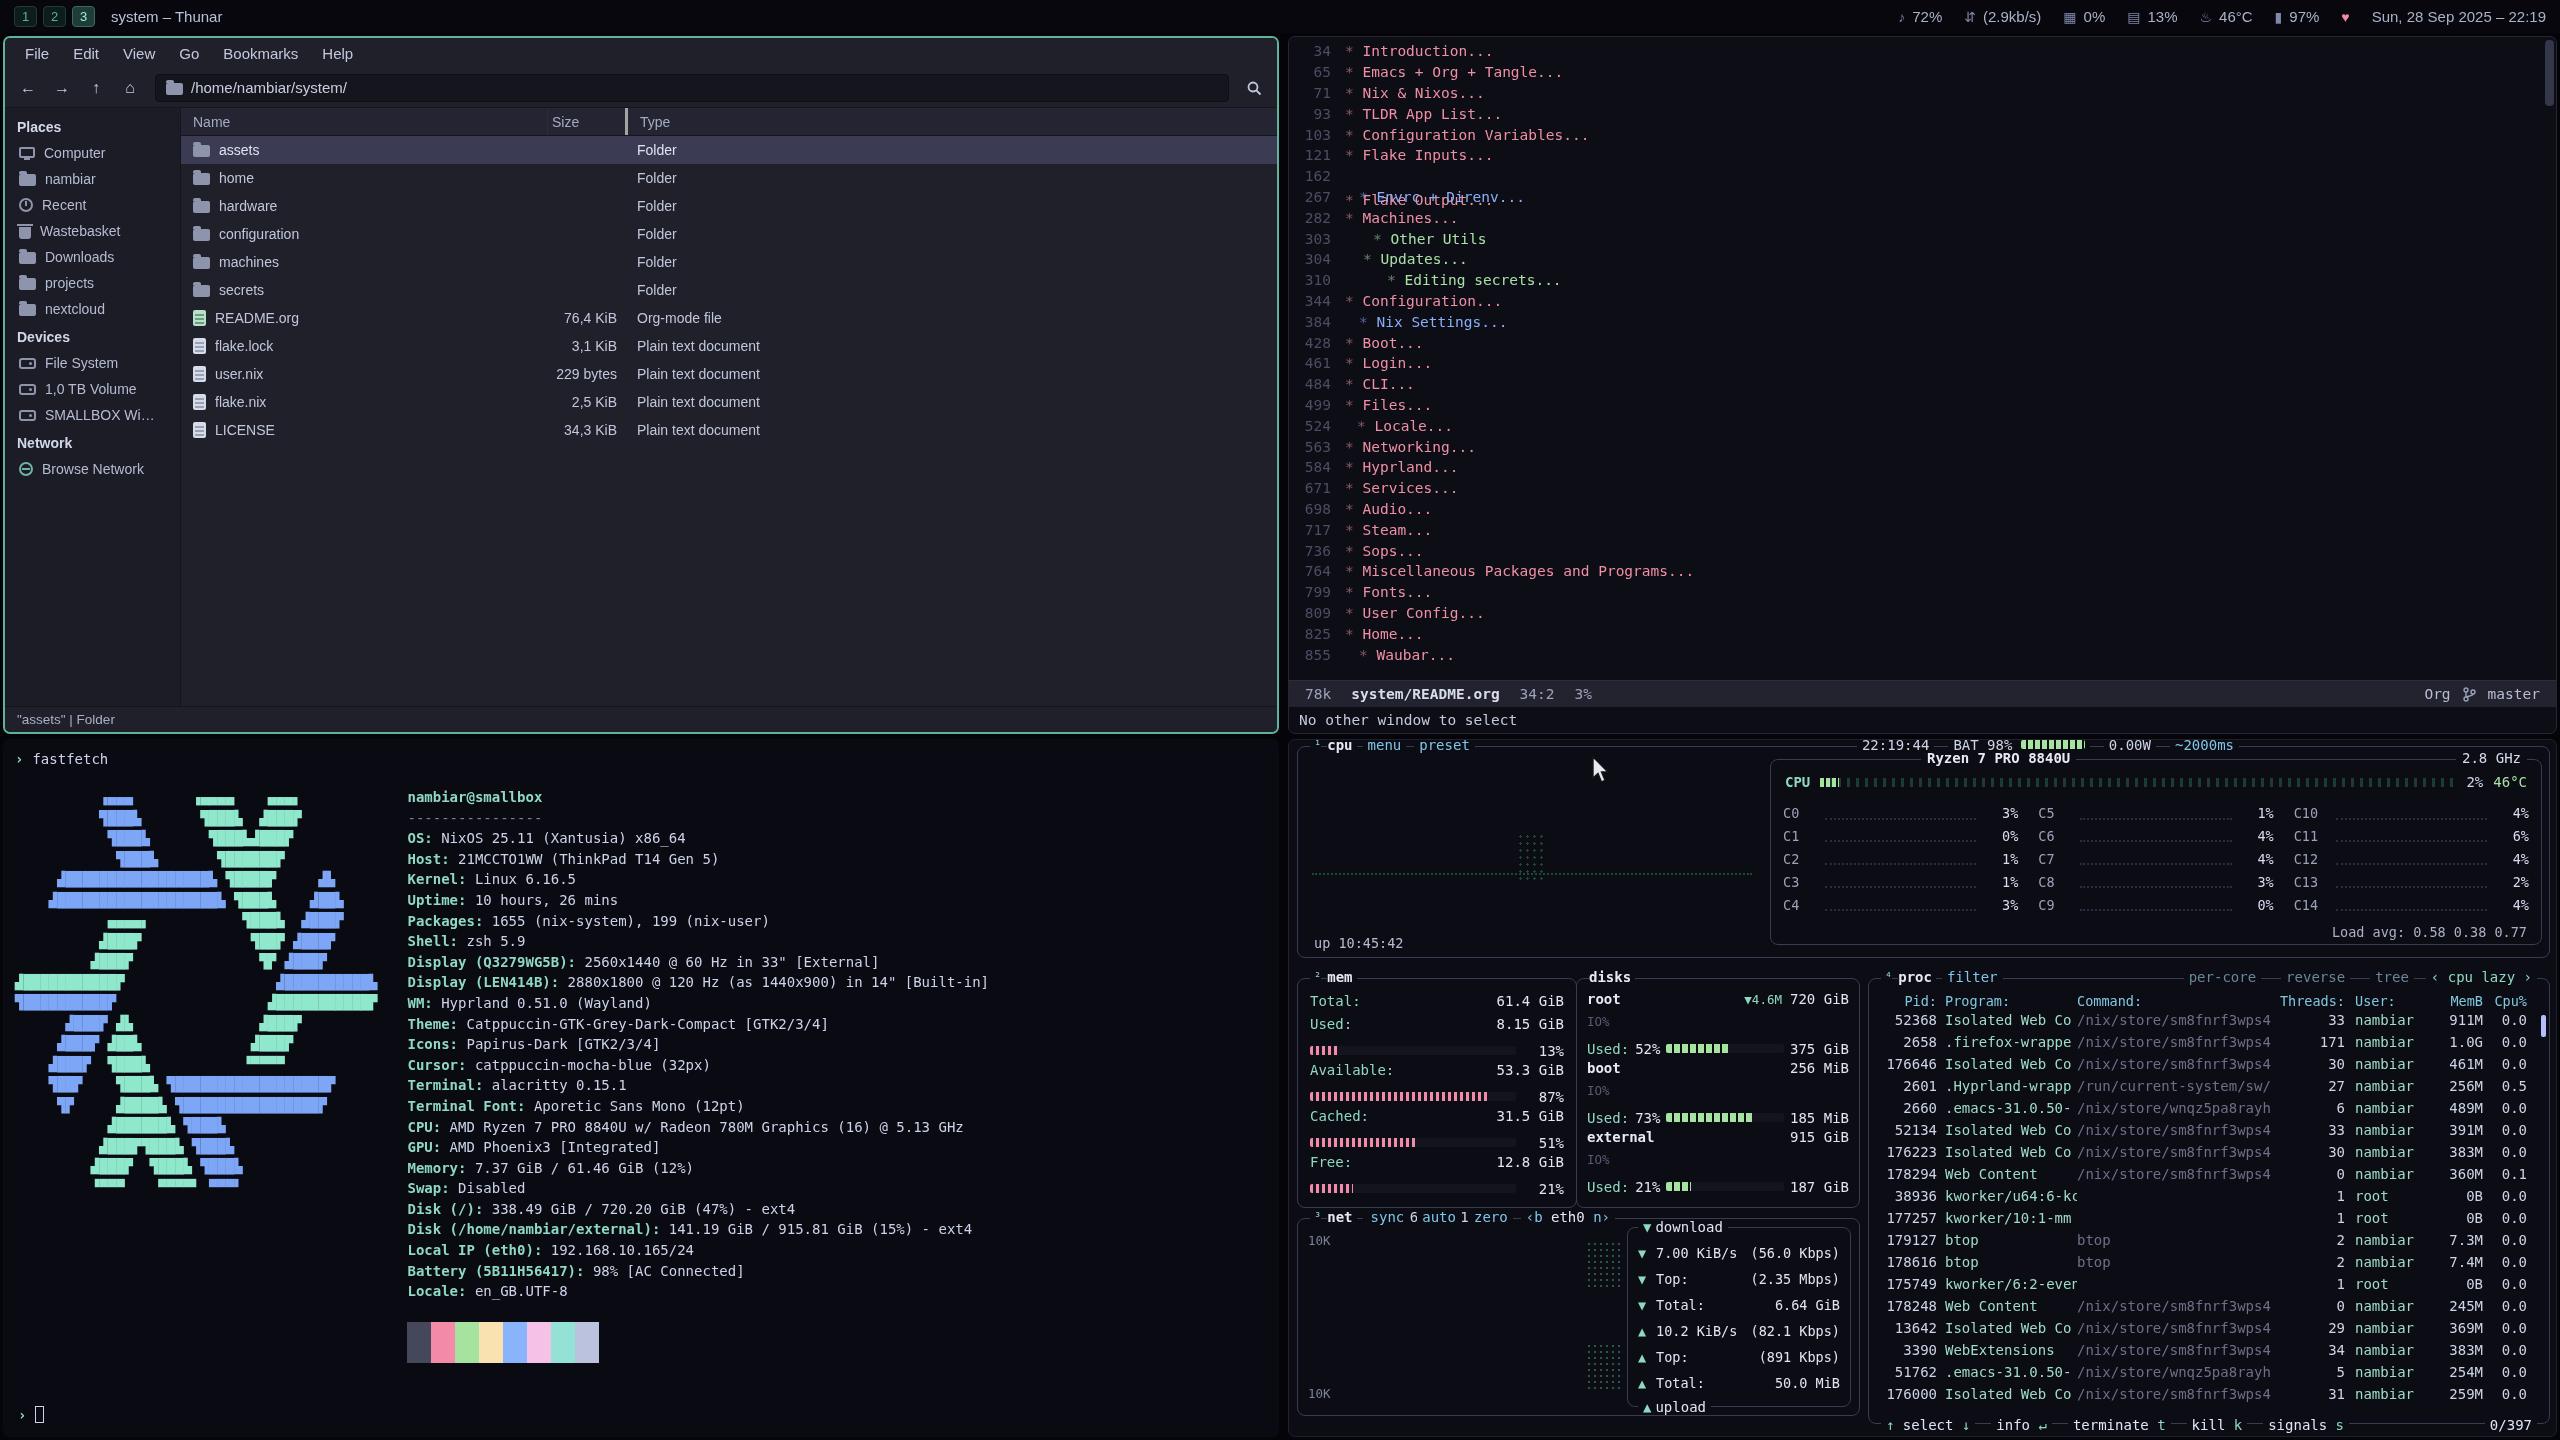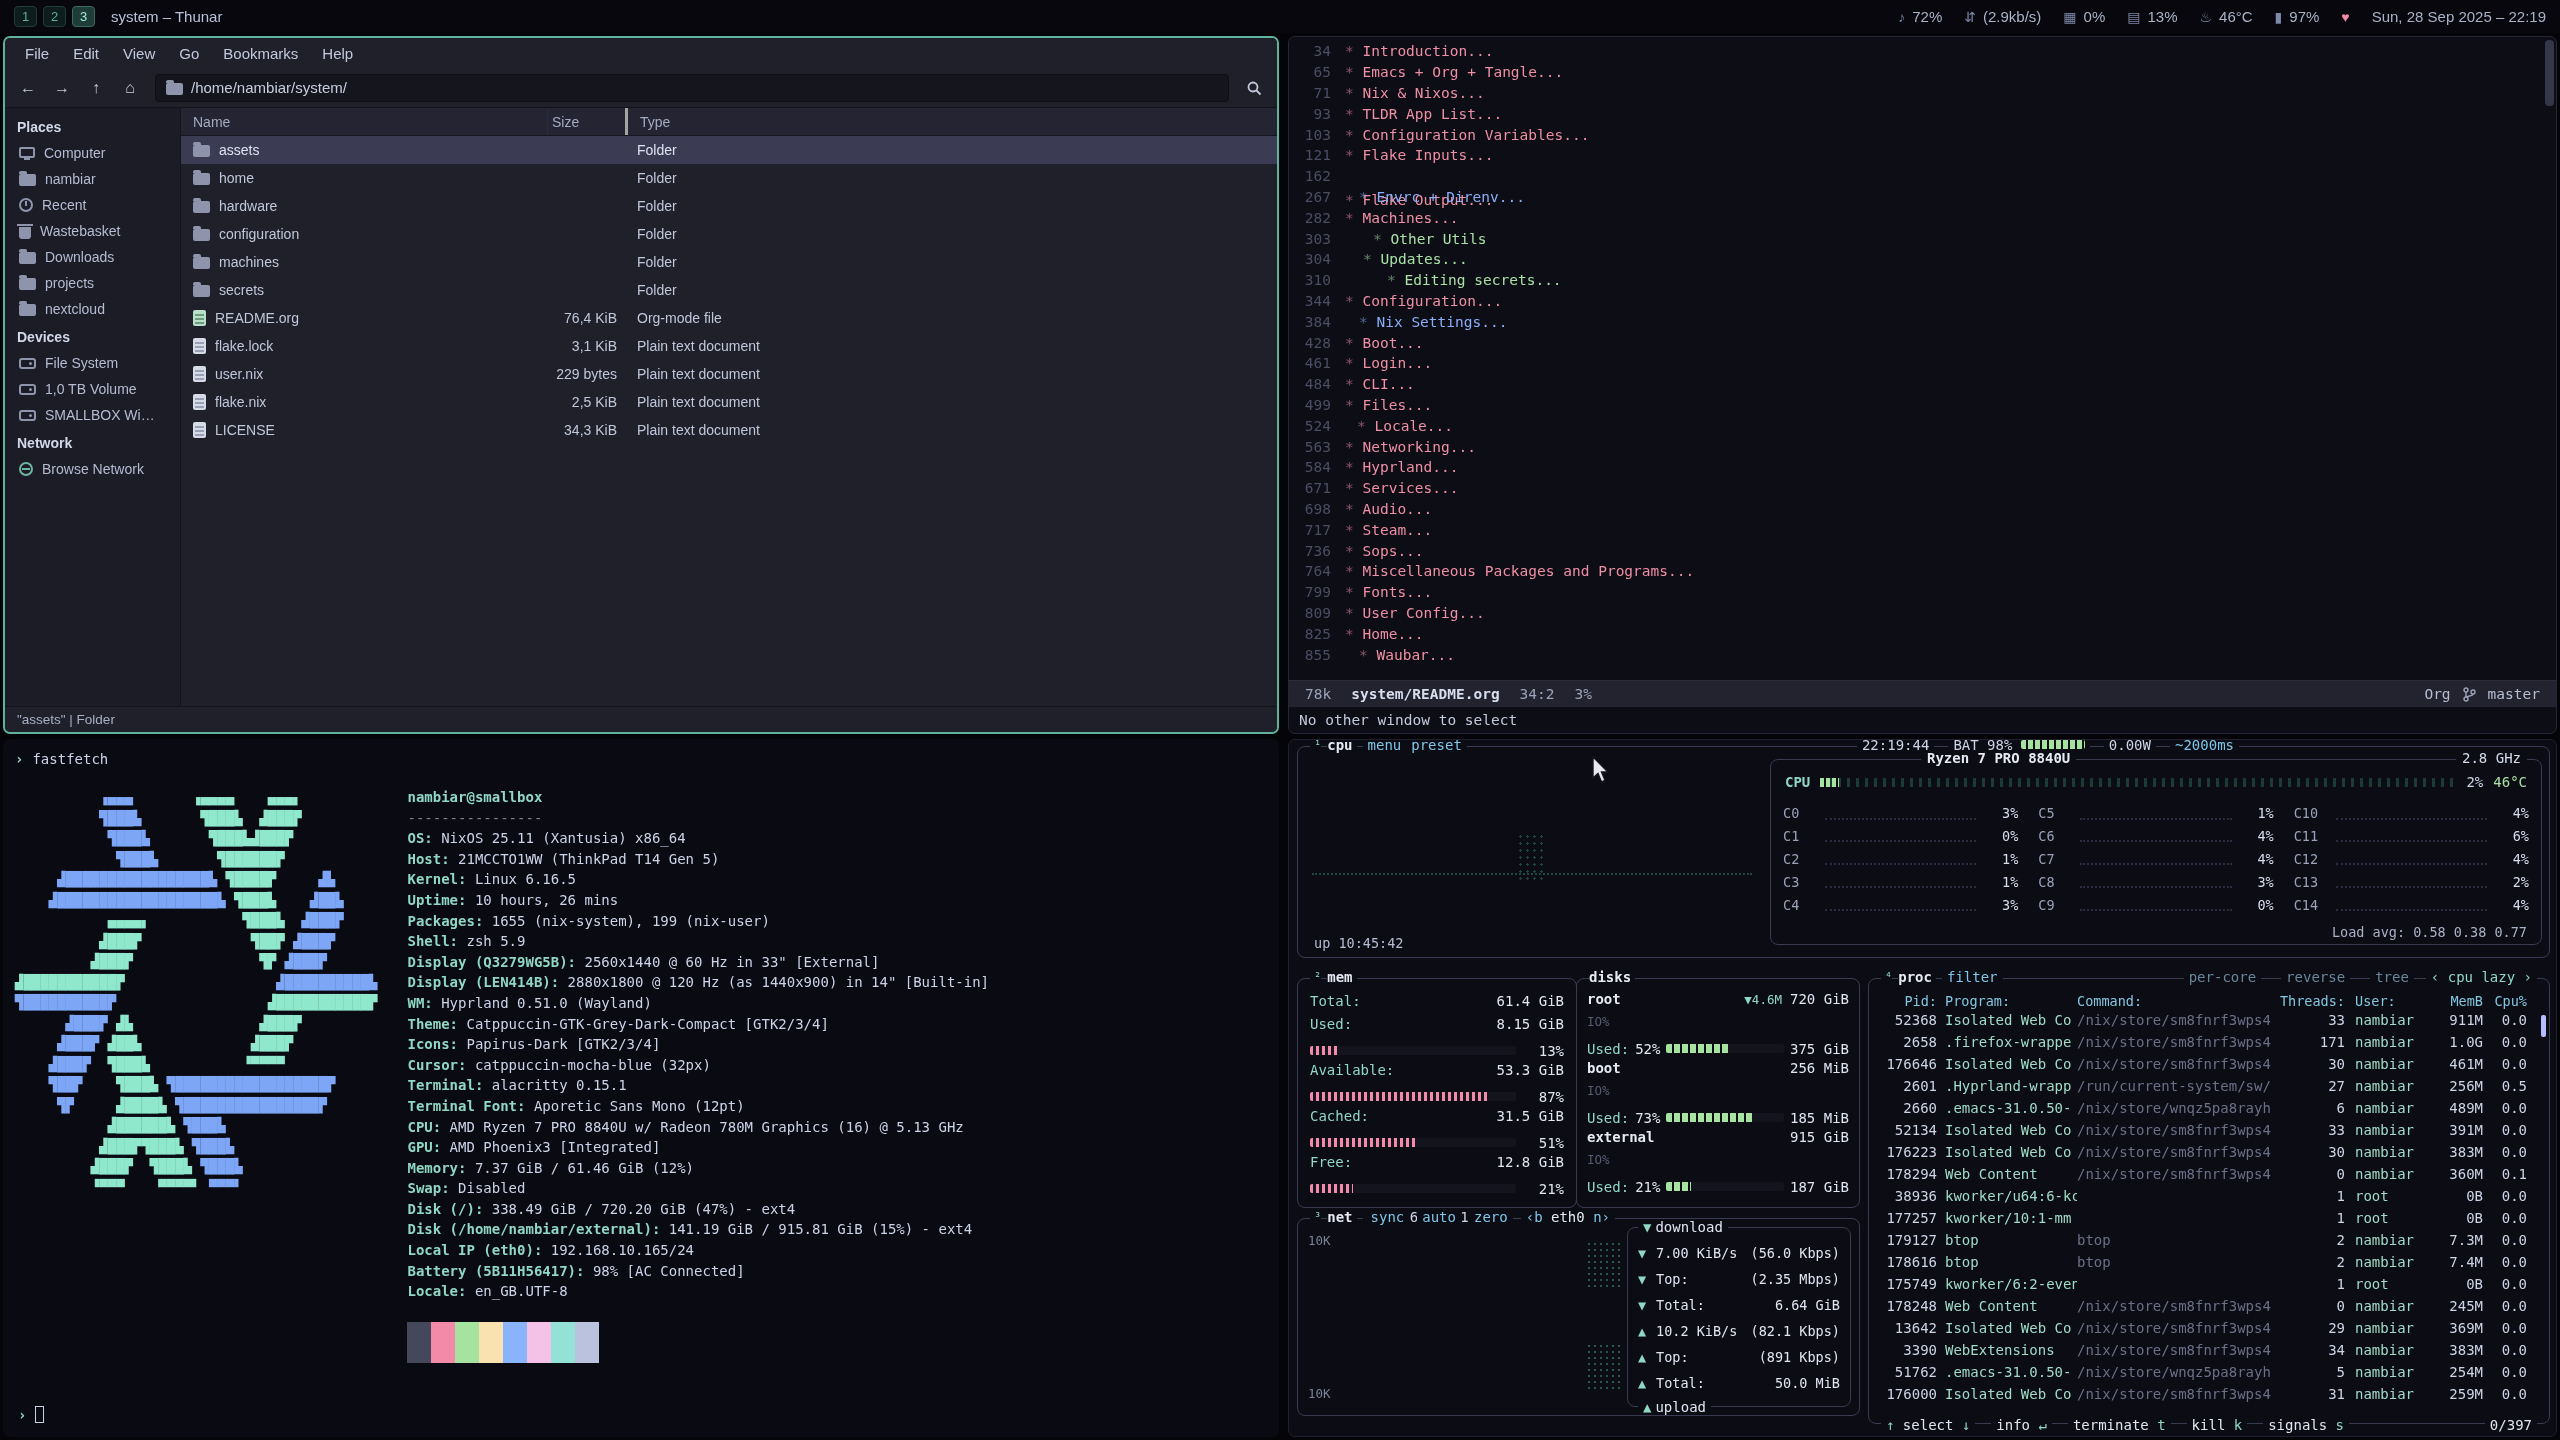--- a/index.html
+++ b/index.html
@@ -503,21 +503,21 @@
       <span class="prompt">›</span><span class="blockcursor"></span>
     </div>
   </section>
 
   <section class="win btop">
 
     <div class="bx bx-cpu">
       <div class="btitle">
         <span class="bnum">¹</span>
           <span class="bname">cpu</span>
-        <span id="cpu-btns" style="display:flex;">
+        <span id="cpu-btns" style="display:flex;gap:8px">
             <span class="bbtn chip">menu</span>
             <span class="bbtn chip">preset</span>
           </span>
       </div>
       <div class="cpu-right">
         <span class="chip">22:19:44</span>
         <span class="chip">
           <span>BAT 98%</span>
           <span class="batmeter"></span>
         </span>

